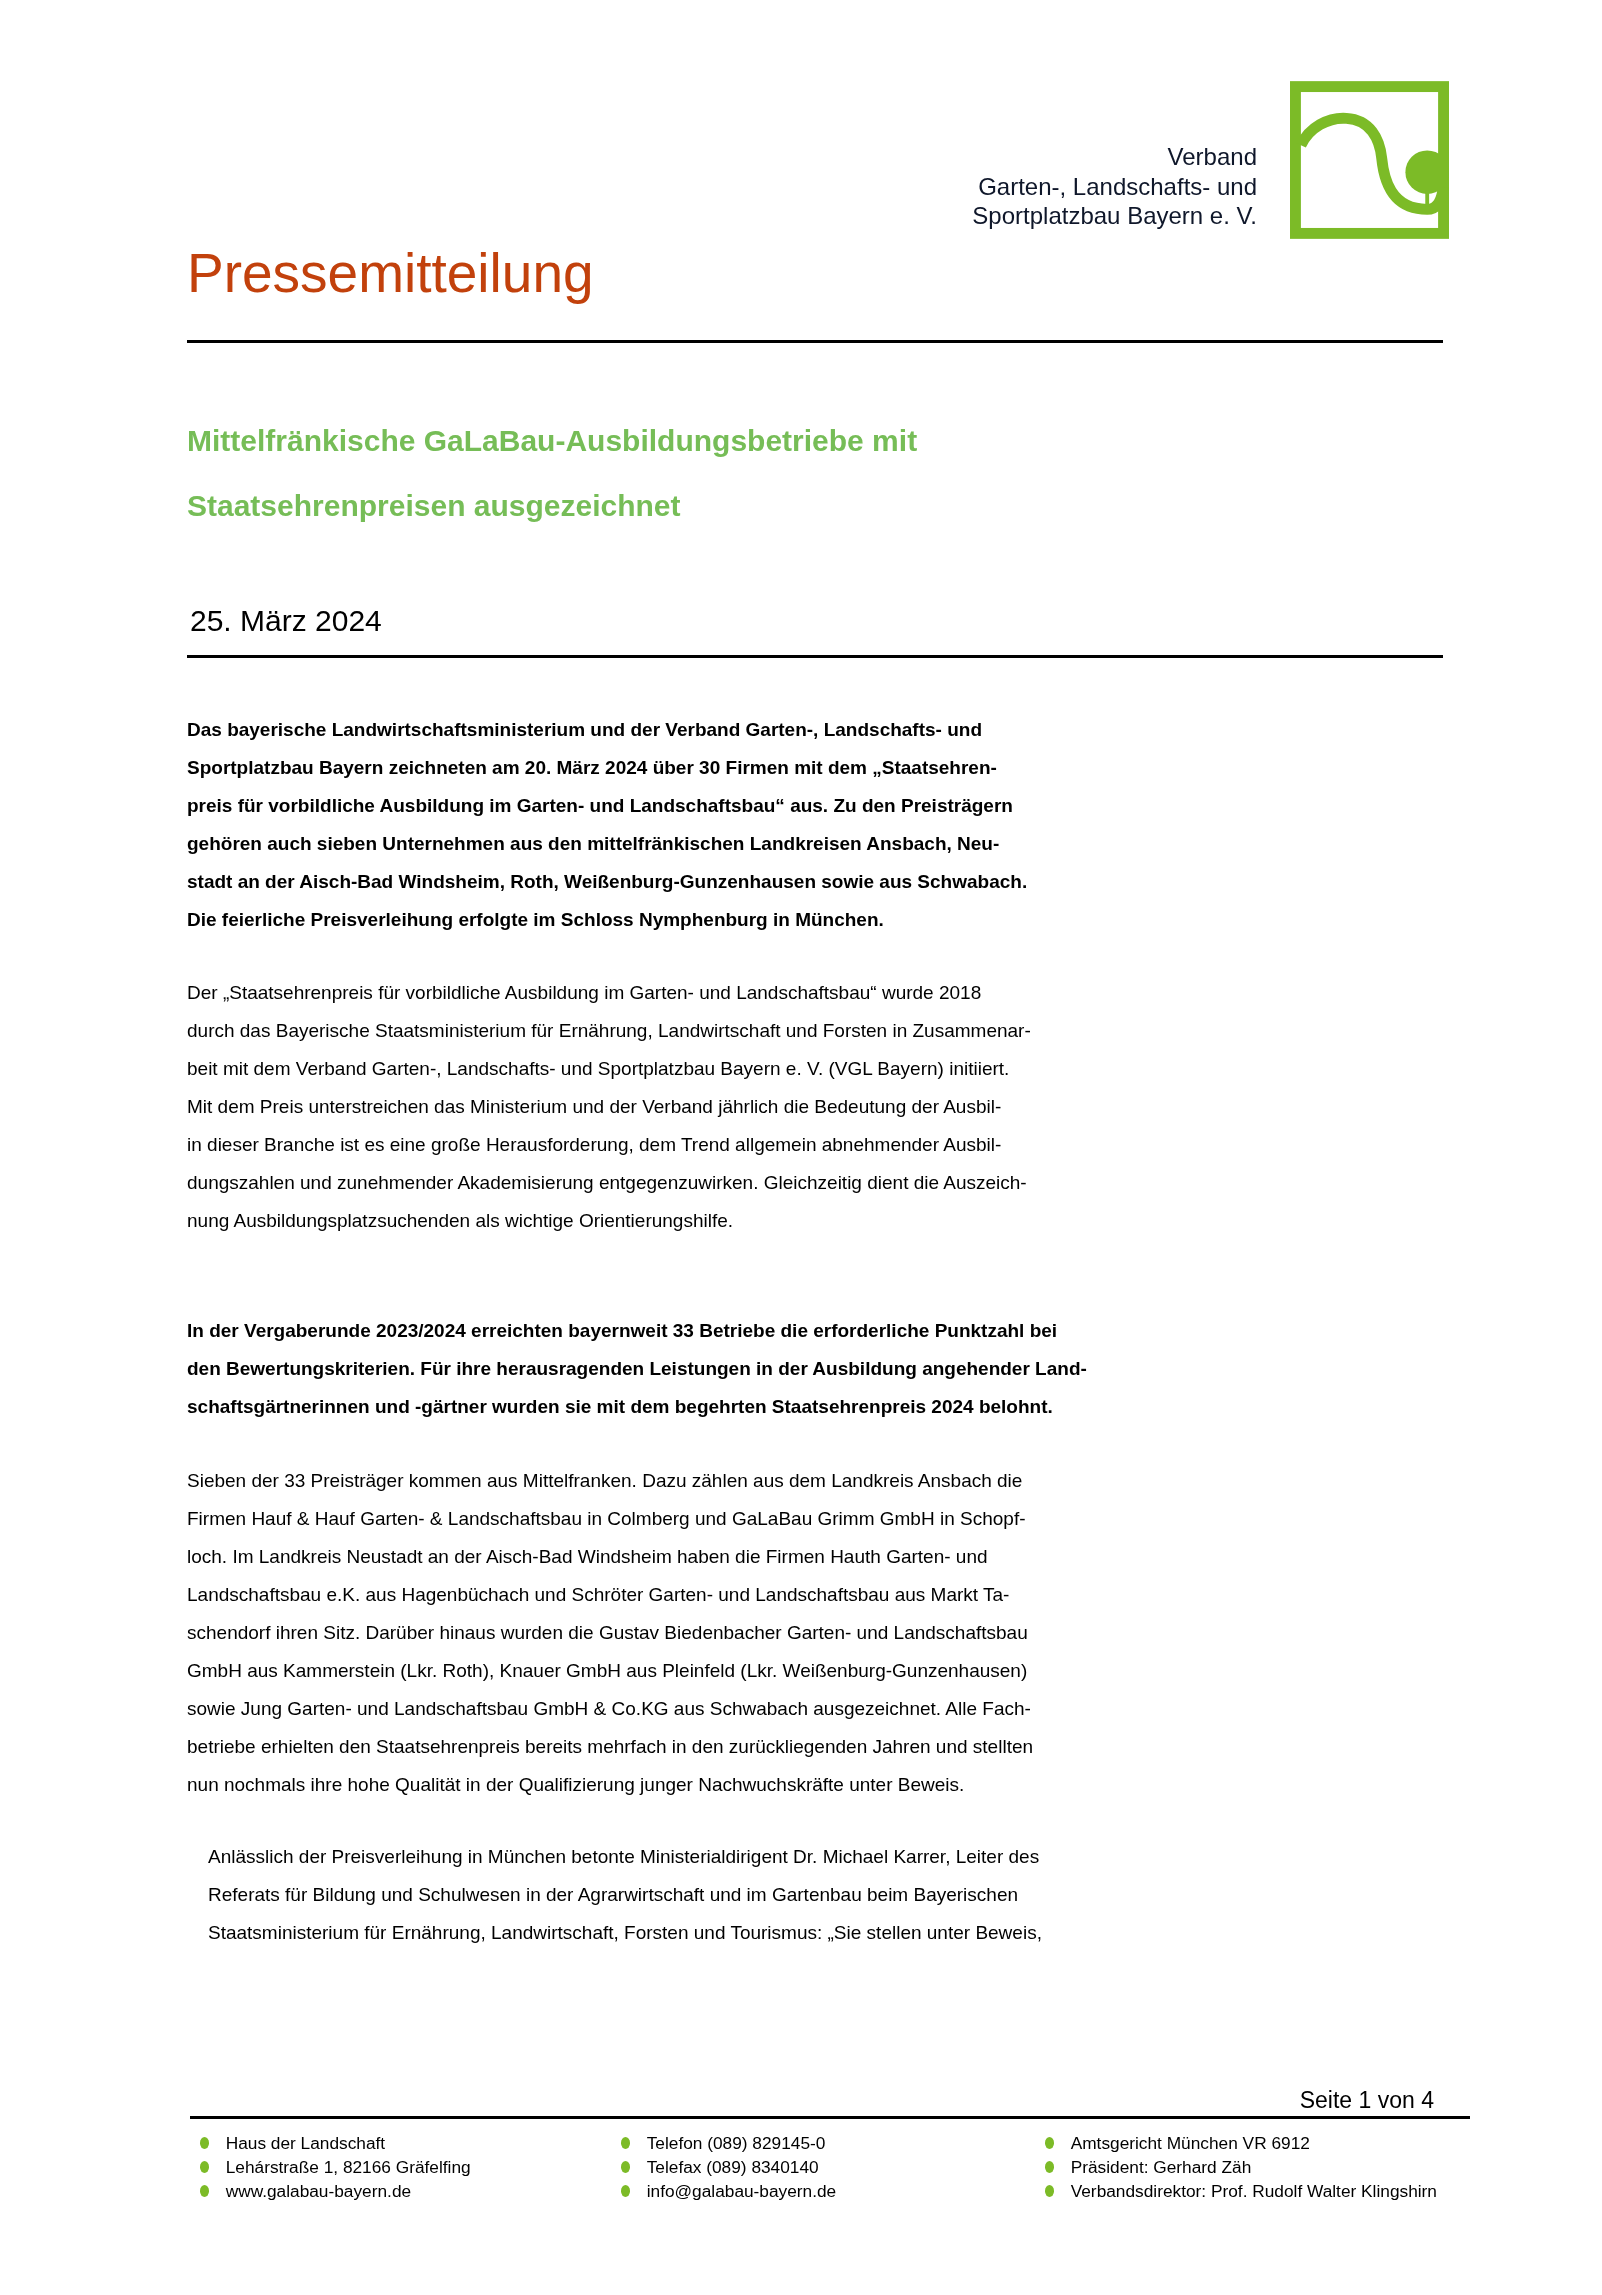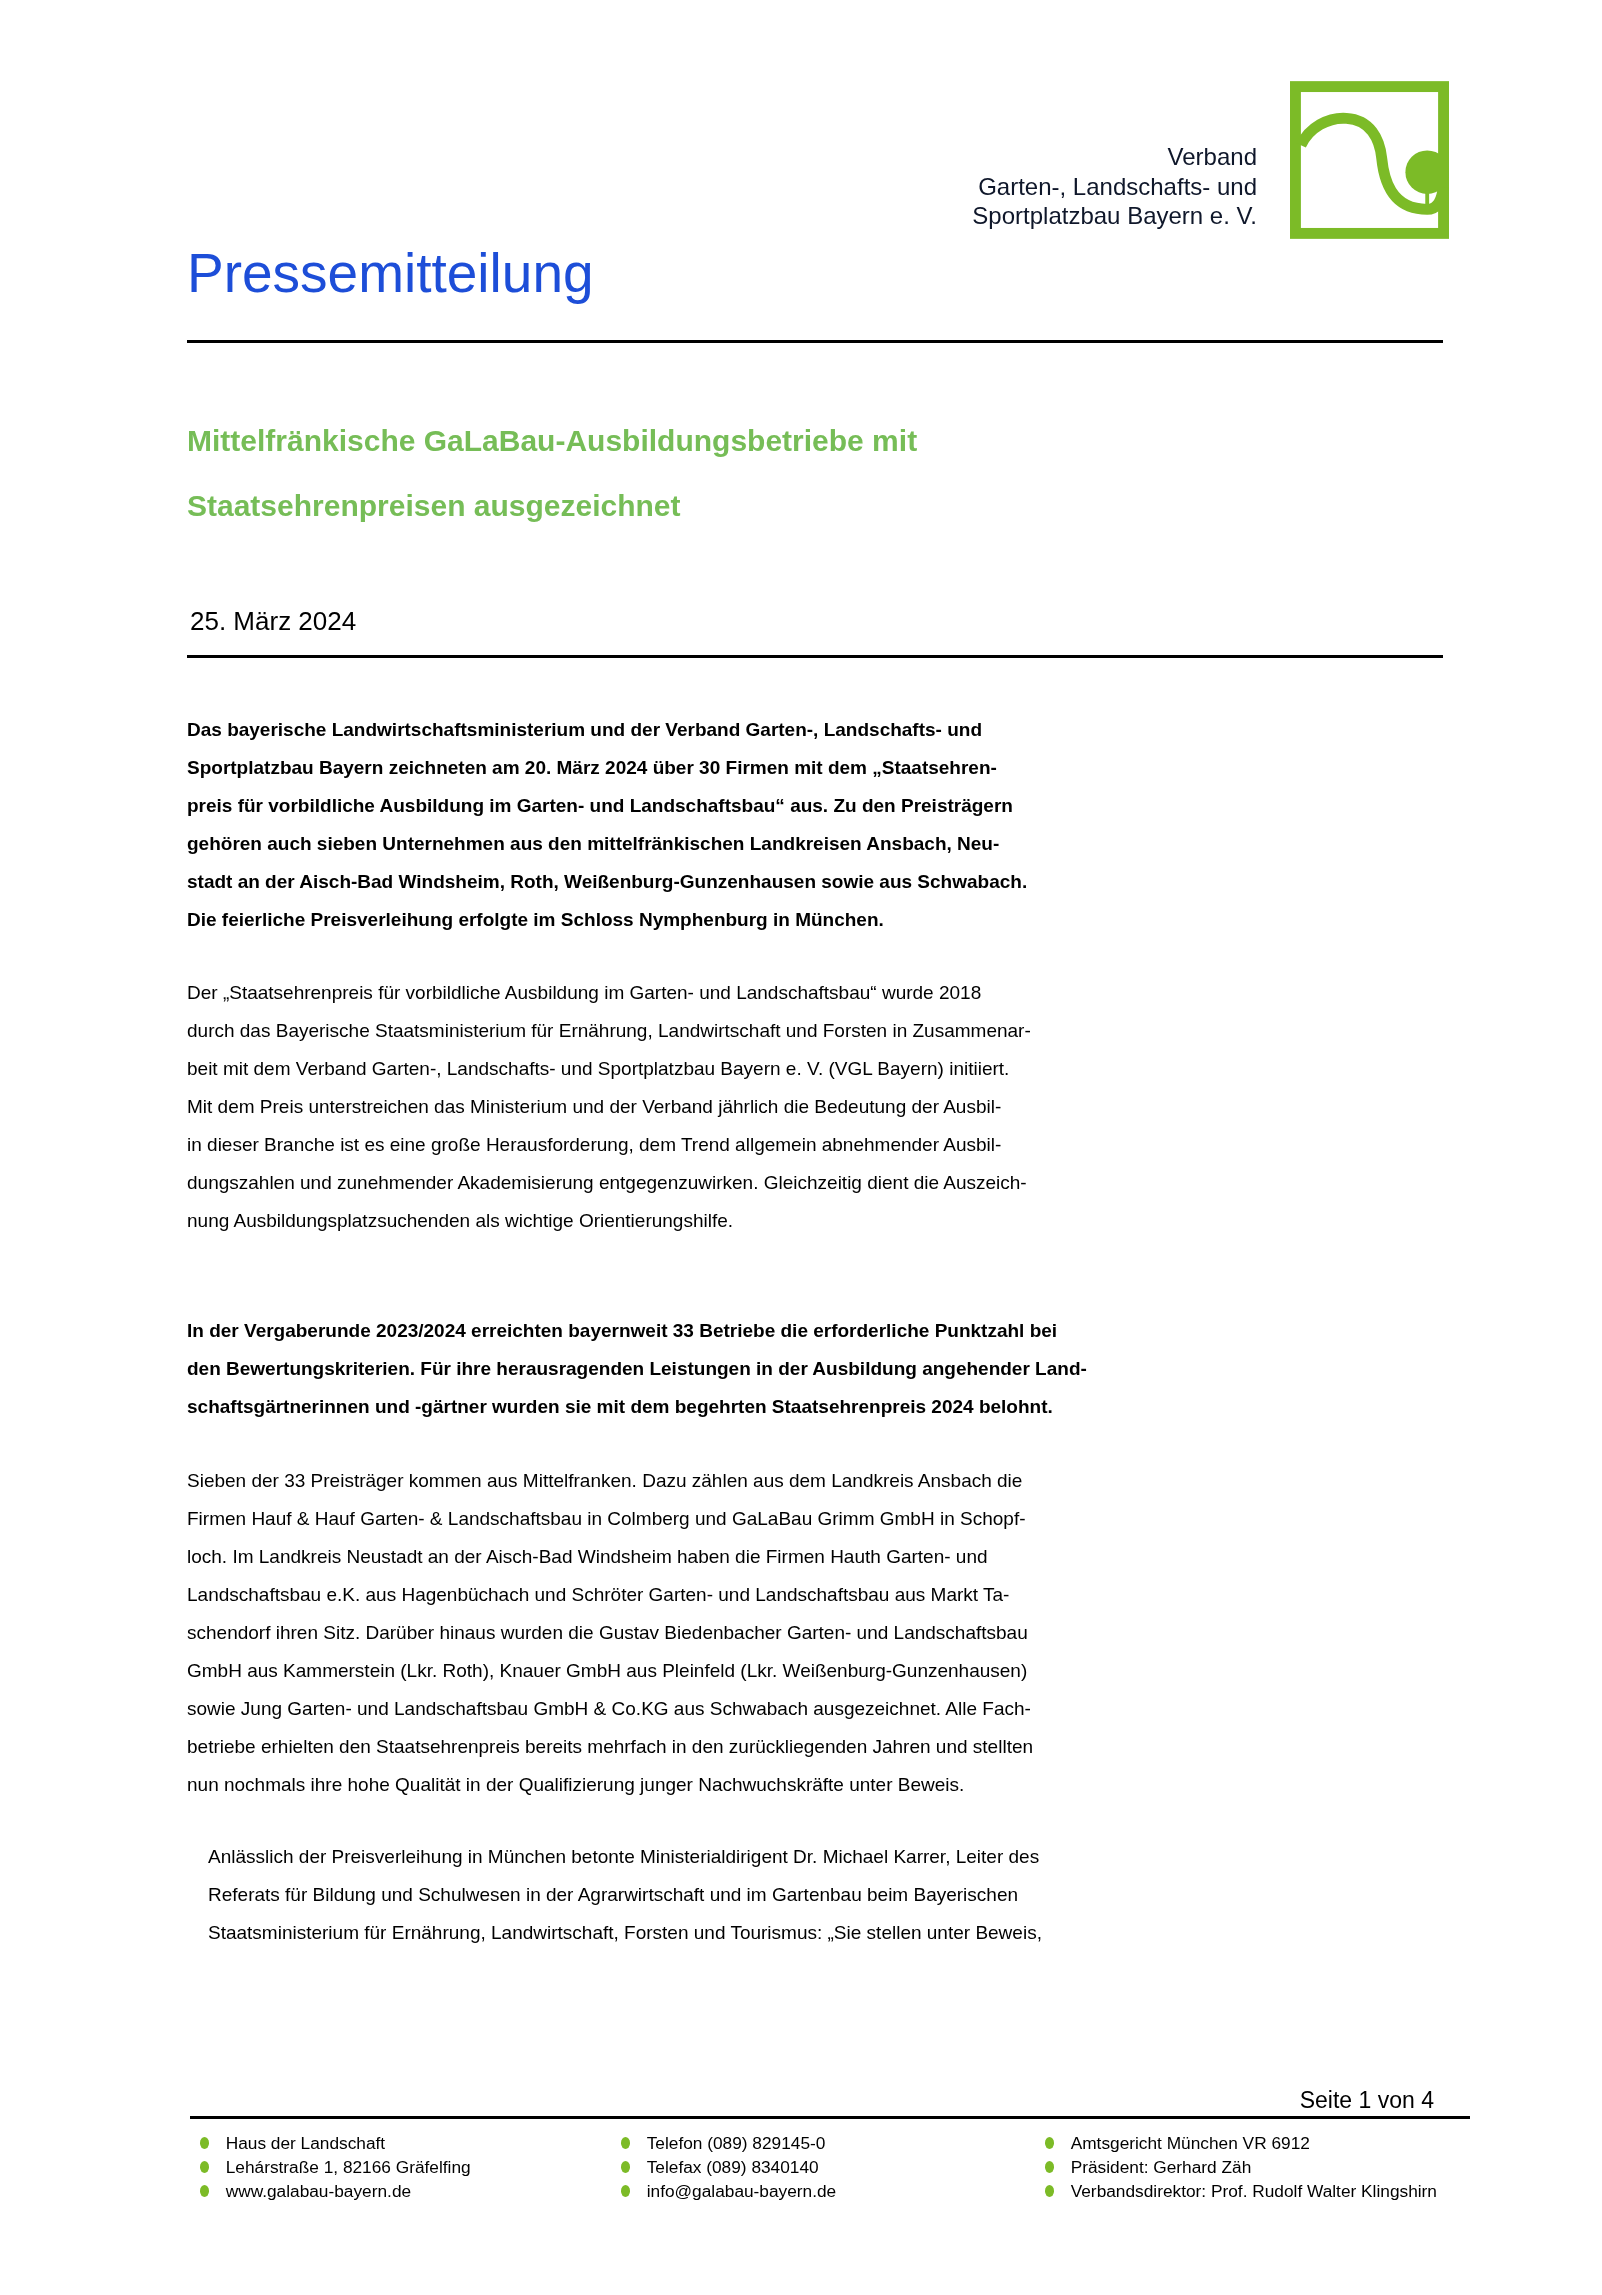--- a/index.html
+++ b/index.html
@@ -1,23 +1,23 @@
 <!DOCTYPE html>
 <html style="font-size:10.3px"><head>
   <meta charset="utf-8">
   <style>
     html, body { margin: 0; padding: 0; background: #ffffff; }
     body { width: 1602px; height: 2295px; position: relative; overflow: hidden; font-family: "Liberation Sans", sans-serif; color: #000; }
     .abs { position: absolute; }
     .org-name { right: 345px; top: 142px; text-align: right; color: #0f172a; font-size: 24px; line-height: 29.5px; }
     .logo { left: 1290px; top: 81px; width: 159px; height: 158px; }
-    .press-title { left: 187px; top: 241px; color: #1d4ed8; font-size: 55px; line-height: 64px; }
+    .press-title { left: 187px; top: 241px; color: #c2410c; font-size: 55px; line-height: 64px; }
     .rule { left: 187px; width: 1256px; height: 2.6px; background: #000; }
     .headline { left: 187px; top: 408px; width: 1256px; color: #76bd57; font-size: 30px; font-weight: bold; line-height: 65px; }
-    .date { left: 190px; top: 605px; font-size: 26px; line-height: 32px; }
+    .date { left: 190px; top: 605px; font-size: 30px; line-height: 32px; }
     .body-text { left: 187px; width: 1257px; font-size: 19px; line-height: 38px; }
     .body-text .line { display: block; white-space: nowrap; }
     .lead { top: 711px; font-weight: bold; }
     .page-no { right: 168px; top: 2086px; font-size: 23px; line-height: 28px; }
     .footer-rule { left: 190px; width: 1280px; top: 2116px; height: 3.2px; background: #000; }
     .footer-col { top: 2131px; font-size: 17.3px; line-height: 24px; }
     .footer-col .item { display: flex; align-items: center; white-space: nowrap; }
     .footer-col .dot { width: 9px; height: 11.5px; border-radius: 50%; background: #7cbb27; margin-right: 16.7px; flex: none; }
   </style>
 </head>

